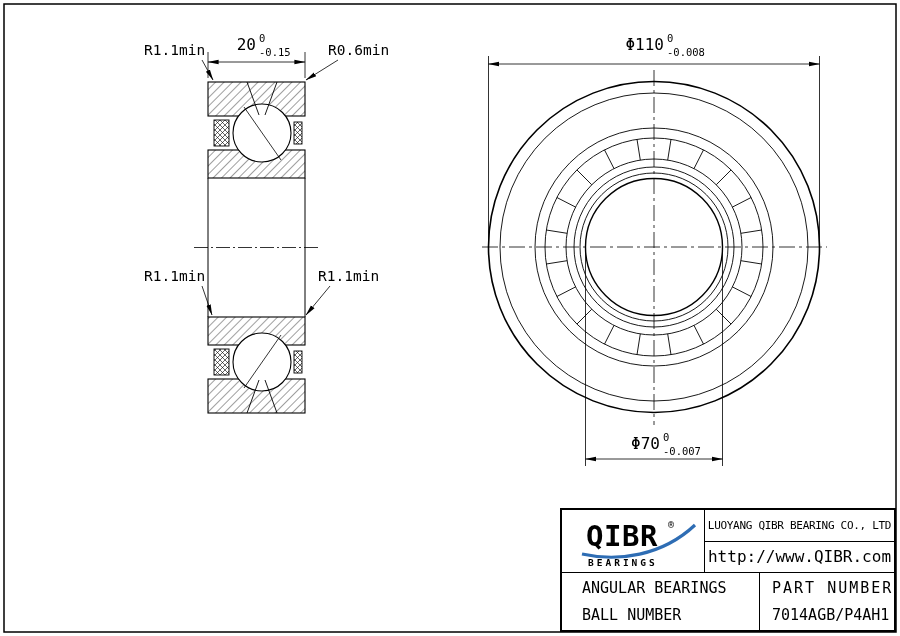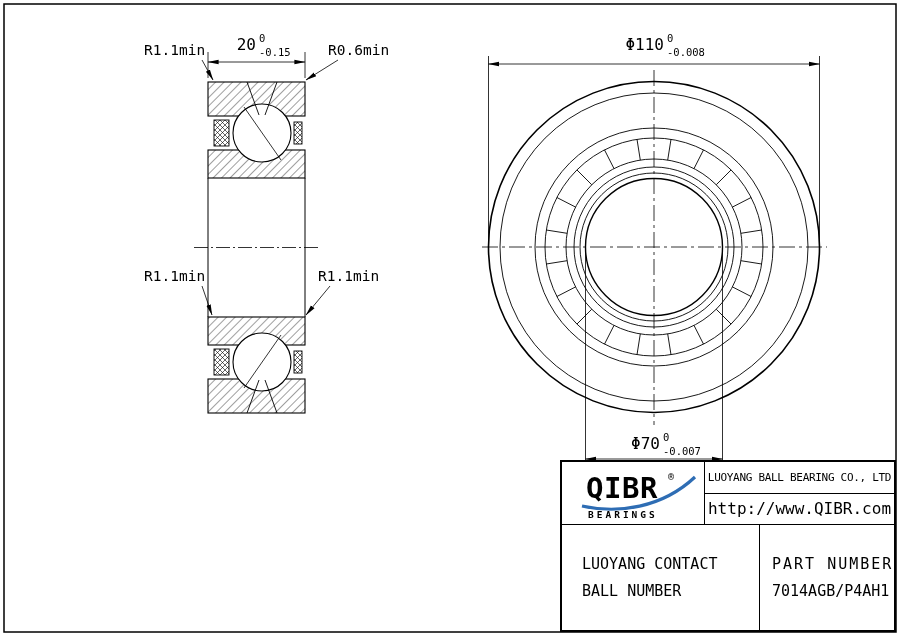--- a/index.html
+++ b/index.html
@@ -6,21 +6,21 @@
   html,body { width:900px; height:636px; background:#ffffff;
               font-family:"DejaVu Sans Mono", monospace; color:#000; }
   .page { position:relative; width:900px; height:636px; background:#fff; overflow:hidden; }
   svg.drawing { position:absolute; left:0; top:0; width:900px; height:636px; }
   svg text { fill:#000; stroke:none; font-family:"DejaVu Sans Mono", monospace; }
   .dim-val  { font-size:16px; }
   .dim-tol  { font-size:10.5px; }
   .r-label  { font-size:14.5px; }
 
   
-  .titleblock { position:absolute; right:4px; bottom:4px; width:336px; height:172px;
+  .titleblock { position:absolute; right:4px; bottom:4px; width:336px; height:124px;
                 border:2px solid #000; background:#fff; display:flex; flex-direction:column; }
   .tb-row1 { height:62px; display:flex; }
   .tb-logo { width:143px; border-right:1.5px solid #000; display:flex;
              align-items:center; justify-content:center; }
   .tb-companyweb { flex:1; display:flex; flex-direction:column; }
   .tb-company { flex:1; display:flex; align-items:center; justify-content:center;
                 font-size:11px; letter-spacing:-0.3px; border-bottom:1.5px solid #000; white-space:nowrap; }
   .tb-website { flex:1; display:flex; align-items:center; justify-content:center; font-size:16px; }
   .tb-row2 { flex:1; display:flex; border-top:1.5px solid #000; }
   .tb-product { width:198px; border-right:1.5px solid #000; padding-left:20px;
@@ -142,27 +142,27 @@
     <div class="tb-row1">
       <div class="tb-logo">
         <svg width="139" height="58" viewBox="0 0 139 58">
           <path d="M 18,42 C 54,50 98,44 131,13" stroke="#2e6db4" stroke-width="3.2" fill="none"></path>
           <text x="22" y="34" font-family="DejaVu Serif, serif" font-weight="bold" font-size="29" fill="#16325c" letter-spacing="0.5">QIBR</text>
           <text x="104" y="16" font-size="10" fill="#16325c">®</text>
           <text x="24" y="54" font-family="DejaVu Sans, sans-serif" font-weight="bold" font-size="9.5" fill="#16325c" letter-spacing="3">BEARINGS</text>
         </svg>
       </div>
       <div class="tb-companyweb">
-        <div class="tb-company">LUOYANG BALL BEARING CO., LTD</div>
+        <div class="tb-company">LUOYANG QIBR BEARING CO., LTD</div>
         <div class="tb-website">http://www.QIBR.com</div>
       </div>
     </div>
     <div class="tb-row2">
       <div class="tb-product">
-        <div>LUOYANG CONTACT</div>
+        <div>ANGULAR BEARINGS</div>
         <div>BALL NUMBER</div>
       </div>
       <div class="tb-part">
         <div class="tb-part-label">PART NUMBER</div>
         <div>7014AGB/P4AH1</div>
       </div>
     </div>
   </div>
 
 </div>

